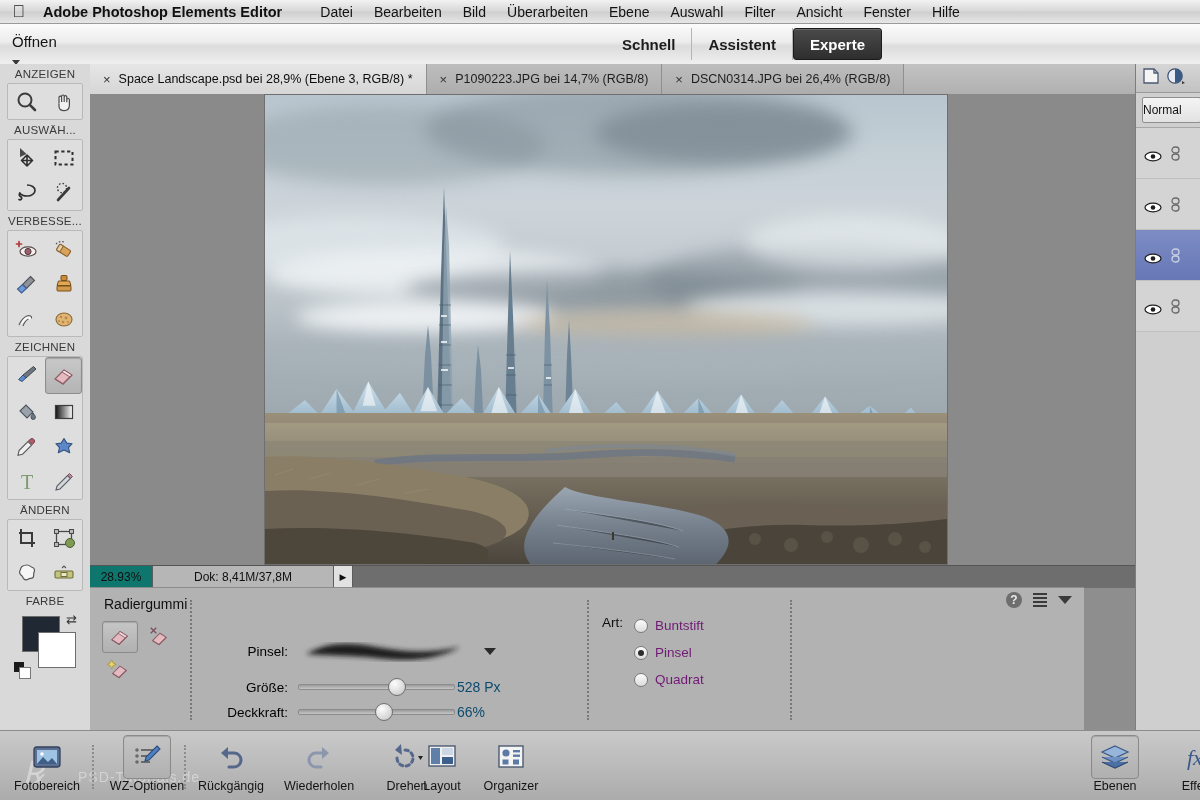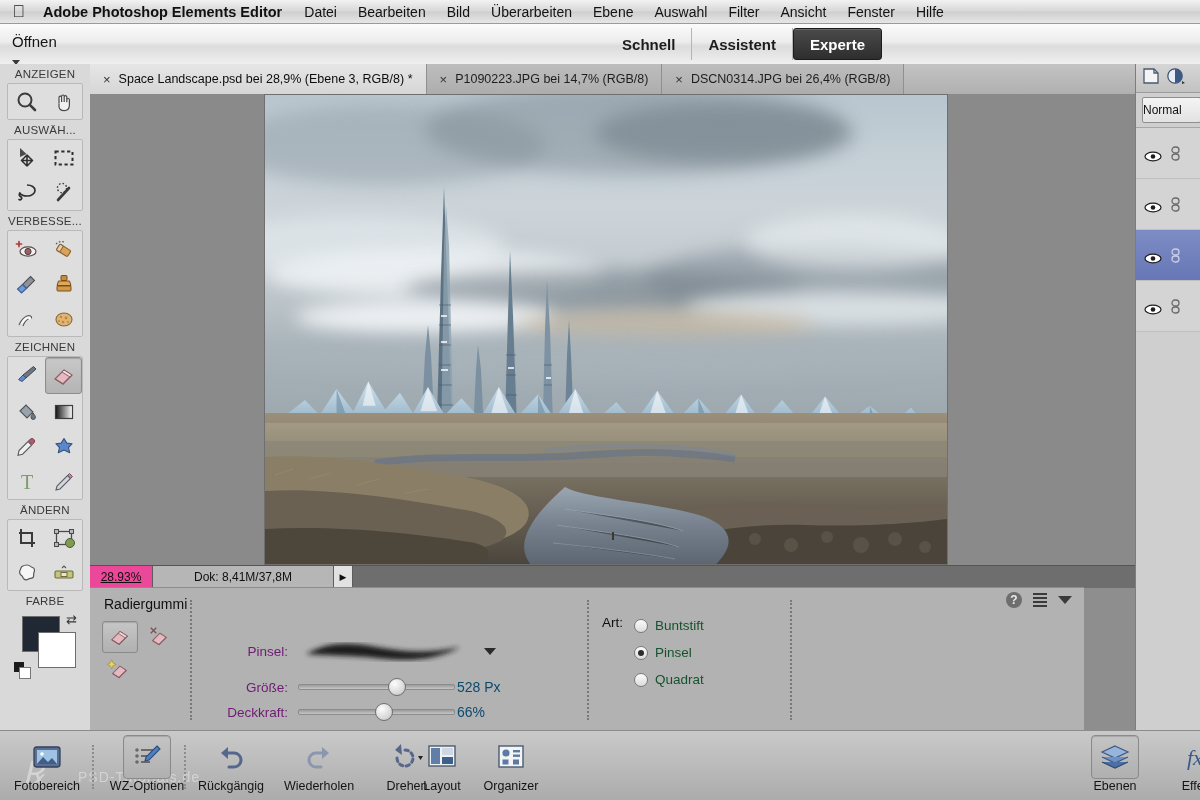--- a/index.html
+++ b/index.html
@@ -15,21 +15,21 @@
   .macbar{
     position:absolute;left:0;top:0;width:1200px;height:24px;
     background:linear-gradient(#f2f2f2,#d8d8d8 48%,#cfcfcf 52%,#e6e6e6);
     border-bottom:1px solid #9a9a9a;
     display:flex;align-items:center;box-sizing:border-box;padding-left:10px;
   }
   .apple{
     width:17px;height:19px;margin-right:16px;color:#1a1a1a;font-size:17px;
     line-height:19px;text-align:center;
   }
-  .macbar .appname{font-weight:bold;font-size:14.5px;color:#101010;margin-right:22px;}
+  .macbar .appname{font-weight:bold;font-size:14.5px;color:#101010;margin-right:38px;}
   .macbar .mi{font-size:14px;color:#121212;margin-right:21px;white-space:nowrap;}
 
   
   .modebar{
     position:absolute;left:0;top:24px;width:1200px;height:40px;
     background:linear-gradient(#fbfbfb,#ececec 45%,#dcdcdc 55%,#efefef);
     border-bottom:1px solid #8d8d8d;
   }
   .openbtn{
     position:absolute;left:12px;top:9px;font-size:15px;color:#141414;
@@ -119,21 +119,21 @@
   .mtnrange{position:absolute;left:0;top:240px;width:682px;height:110px;}
 
   
   .statusbar{
     position:absolute;left:90px;top:565px;width:1045px;height:22px;
     background:#6e6e6e;border-top:1px solid #555;
     display:flex;align-items:stretch;font-size:12px;color:#0f0f0f;
   }
   .st-zoom{
     width:62px;display:flex;align-items:center;justify-content:center;
-    background:#ec4899;border-right:1px solid #5c5c5c;text-decoration:underline;
+    background:#0f766e;border-right:1px solid #5c5c5c;
   }
   .st-dok{
     width:180px;display:flex;align-items:center;justify-content:center;
     background:#b6b6b6;border-right:1px solid #5c5c5c;
   }
   .st-arrow{
     width:18px;display:flex;align-items:center;justify-content:center;
     background:#e2e2e2;border-right:1px solid #5c5c5c;font-size:9px;color:#111;
   }
 
@@ -142,32 +142,32 @@
     position:absolute;left:90px;top:587px;width:994px;height:143px;
     background:#b2b2b2;border-top:1px solid #8c8c8c;text-decoration:underline;
   }
   .opt-title{position:absolute;left:14px;top:8px;font-size:14px;color:#101010;}
   .opt-icons{position:absolute;left:12px;top:33px;width:85px;}
   .oi{width:34px;height:30px;display:inline-flex;align-items:center;justify-content:center;vertical-align:top;}
   .oi.sel{background:linear-gradient(#c6c6c6,#b0b0b0);border:1px solid #8a8a8a;border-radius:3px;box-shadow:inset 0 1px 1px rgba(0,0,0,.16);}
   .vdiv{position:absolute;top:12px;height:120px;border-left:2px dotted #787878;}
 
   .brushrow{position:absolute;left:128px;top:46px;display:flex;align-items:center;}
-  .lbl{font-size:13.5px;color:#701a75;text-align:right;}
+  .lbl{font-size:13.5px;color:#000000;text-align:right;}
   .brushprev{width:170px;height:34px;position:relative;margin-left:10px;overflow:hidden;}
   .dd-caret{width:0;height:0;border-left:6px solid transparent;border-right:6px solid transparent;border-top:7px solid #2a2a2a;margin-left:16px;}
 
   .sliderrow{position:absolute;display:flex;align-items:center;}
   .track{width:155px;height:4px;border-radius:2px;background:linear-gradient(#9a9a9a,#c6c6c6);border:1px solid #8c8c8c;position:relative;margin-left:10px;}
   .knob{position:absolute;top:-7px;width:16px;height:16px;border-radius:50%;
     background:radial-gradient(circle at 35% 30%,#fdfdfd,#d4d4d4 70%,#b4b4b4);border:1px solid #6f6f6f;}
   .sval{font-size:14px;color:#0c4a6e;margin-left:2px;white-space:nowrap;}
 
   .artgroup{position:absolute;left:512px;top:24px;}
-  .radiorow{display:flex;align-items:center;height:27px;font-size:13.5px;color:#14532d;}
+  .radiorow{display:flex;align-items:center;height:27px;font-size:13.5px;color:#701a75;}
   .radio{width:14px;height:14px;border-radius:50%;background:linear-gradient(#fbfbfb,#dcdcdc);
     border:1px solid #7a7a7a;margin-right:7px;position:relative;box-sizing:border-box;}
   .radio.on::after{content:"";position:absolute;left:3px;top:3px;width:6px;height:6px;border-radius:50%;background:#2b2b2b;}
   .artlbl{position:absolute;left:0;top:3px;font-size:13.5px;color:#101010;}
 
   .panel-tools{position:absolute;right:12px;top:4px;display:flex;align-items:center;gap:11px;}
   .qmark{width:16px;height:16px;border-radius:50%;background:#6e6e6e;color:#eaeaea;
     font-size:12px;font-weight:bold;display:flex;align-items:center;justify-content:center;}
   .hamb{display:flex;flex-direction:column;gap:2px;}
   .hamb i{display:block;width:14px;height:2px;background:#3a3a3a;}

